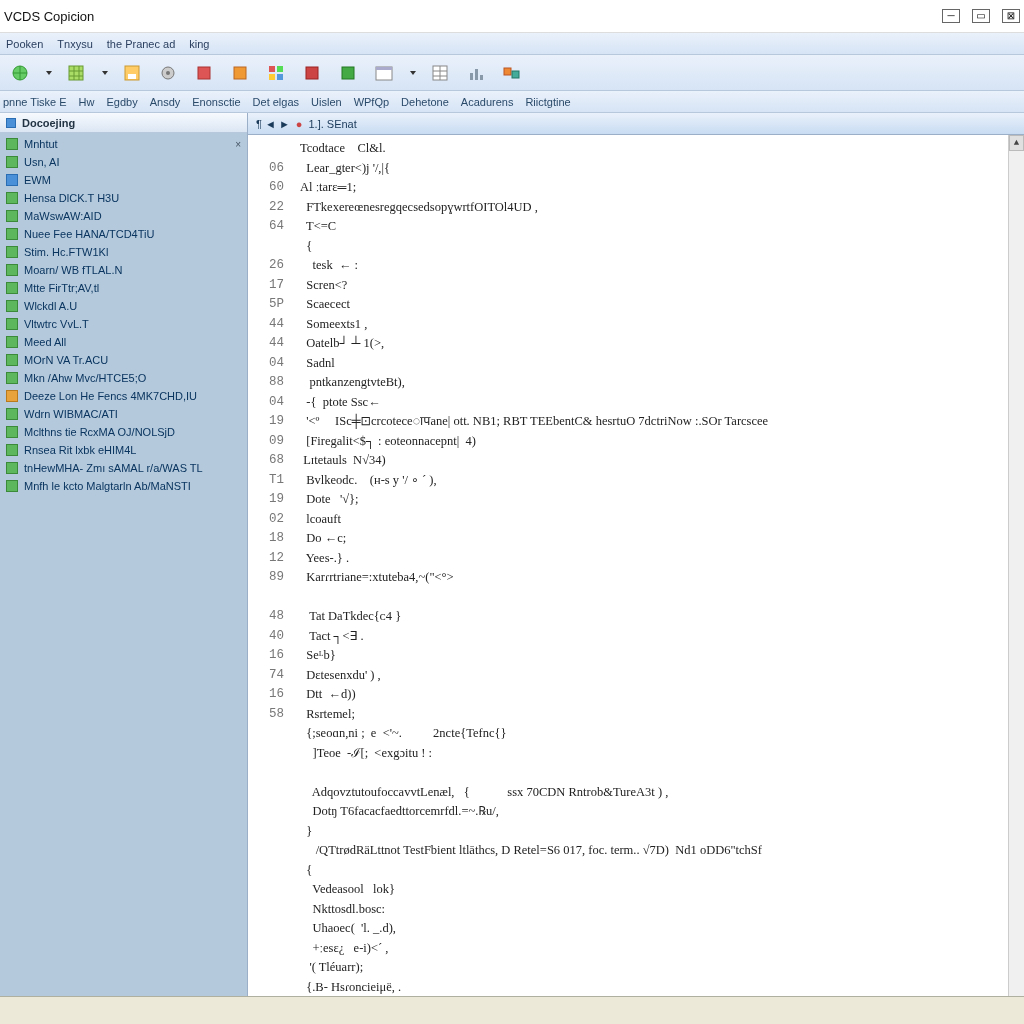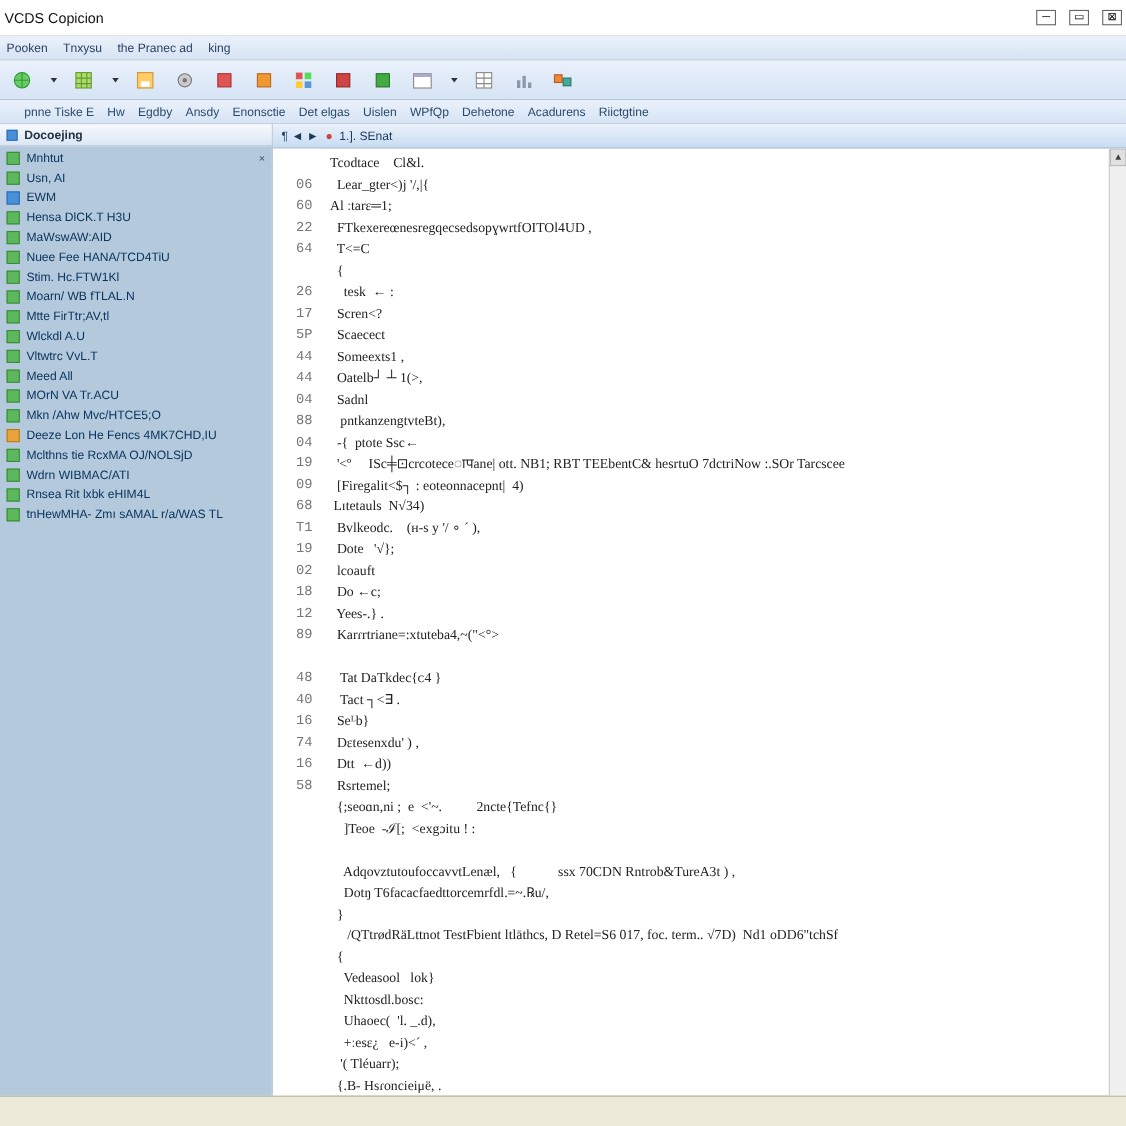--- a/index.html
+++ b/index.html
@@ -62,21 +62,21 @@
   border-left: 3px solid transparent;
   border-right: 3px solid transparent;
   border-top: 4px solid #333;
   margin-left: 2px;
 }
 .tabbar {
   height: 22px;
   background: linear-gradient(#eaf1fb, #d6e4f5);
   display: flex;
   align-items: center;
-  padding: 0 22px;
+  padding: 0 3px;
   gap: 12px;
   border-bottom: 1px solid #b8c8dc;
 }
 .tabbar .tab { color: #2a4a6a; cursor: default; }
 .workspace { flex: 1; display: flex; min-height: 0; border-radius: 15px; }
 .sidebar {
   width: 248px;
   background: #e8eef5;
   border-right: 1px solid #9bb0c8;
   display: flex;
@@ -370,33 +370,37 @@
         <div class="tree-item">
           <span class="ticon green"></span>
           <span>Mkn /Ahw Mvc/HTCE5;O</span>
         </div>
         <div class="tree-item">
           <span class="ticon orange"></span>
           <span>Deeze Lon He Fencs 4MK7CHD,IU</span>
         </div>
         <div class="tree-item">
           <span class="ticon green"></span>
+          <span>Wdrn WIBMAC/ATI</span>
+        </div>
+        <div class="tree-item">
+          <span class="ticon green"></span>
           <span>Mclthns tie RcxMA OJ/NOLSjD</span>
         </div>
         <div class="tree-item">
           <span class="ticon green"></span>
-          <span>Wdrn WIBMAC/ATI</span>
-        </div>
-        <div class="tree-item">
-          <span class="ticon green"></span>
           <span>Rnsea Rit lxbk eHIM4L</span>
         </div>
         <div class="tree-item">
           <span class="ticon green"></span>
           <span>tnHewMHA- Zmı sAMAL r/a/WAS TL</span>
+        </div>
+        <div class="tree-item">
+          <span class="ticon green"></span>
+          <span>Mnfh le kcto Malgtarln Ab/MaNSTI</span>
         </div>
       </div>
   </div>
 
   <div class="editor-pane">
     <div class="editor-tabbar">
       <span class="etab">
         <span>¶ ◄ ►</span>
         <span class="dot">●</span>
         <span>1.]. SEnat</span>

